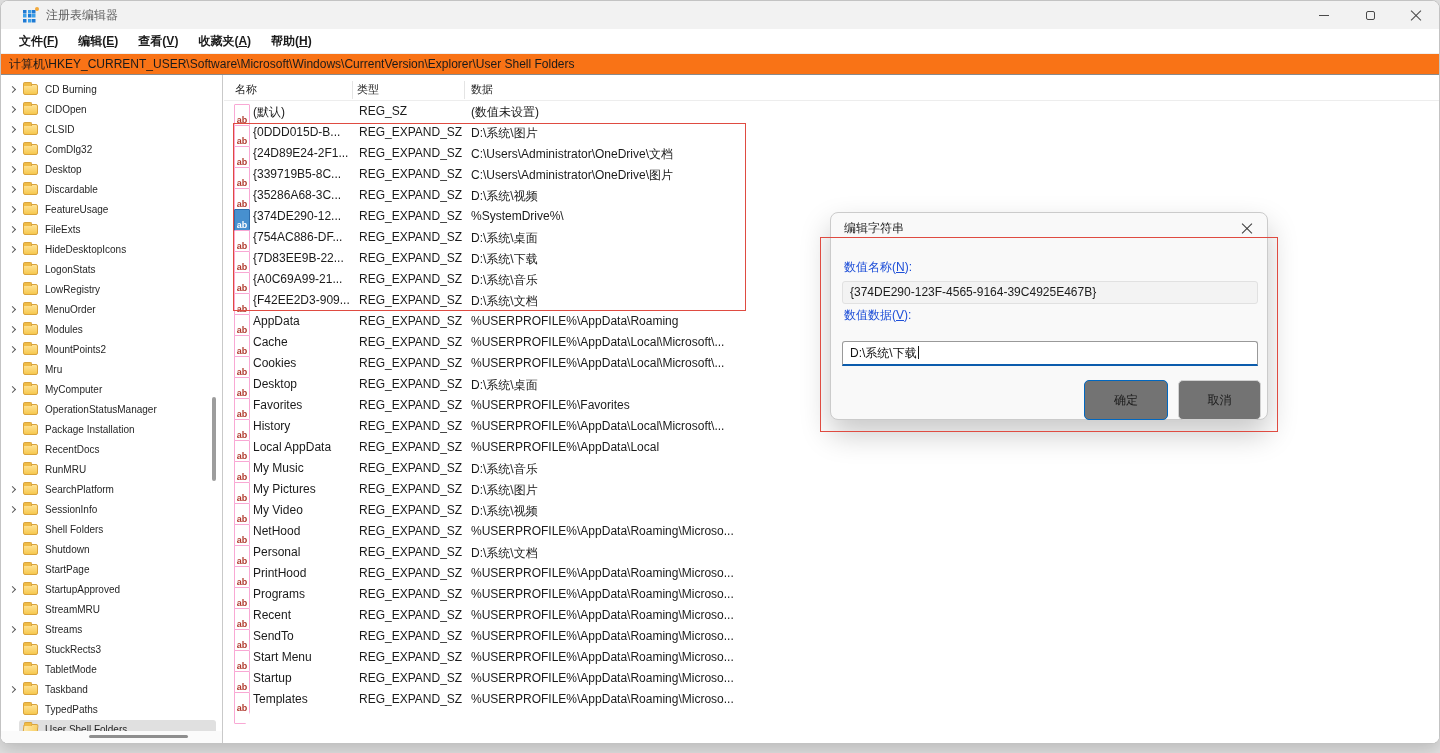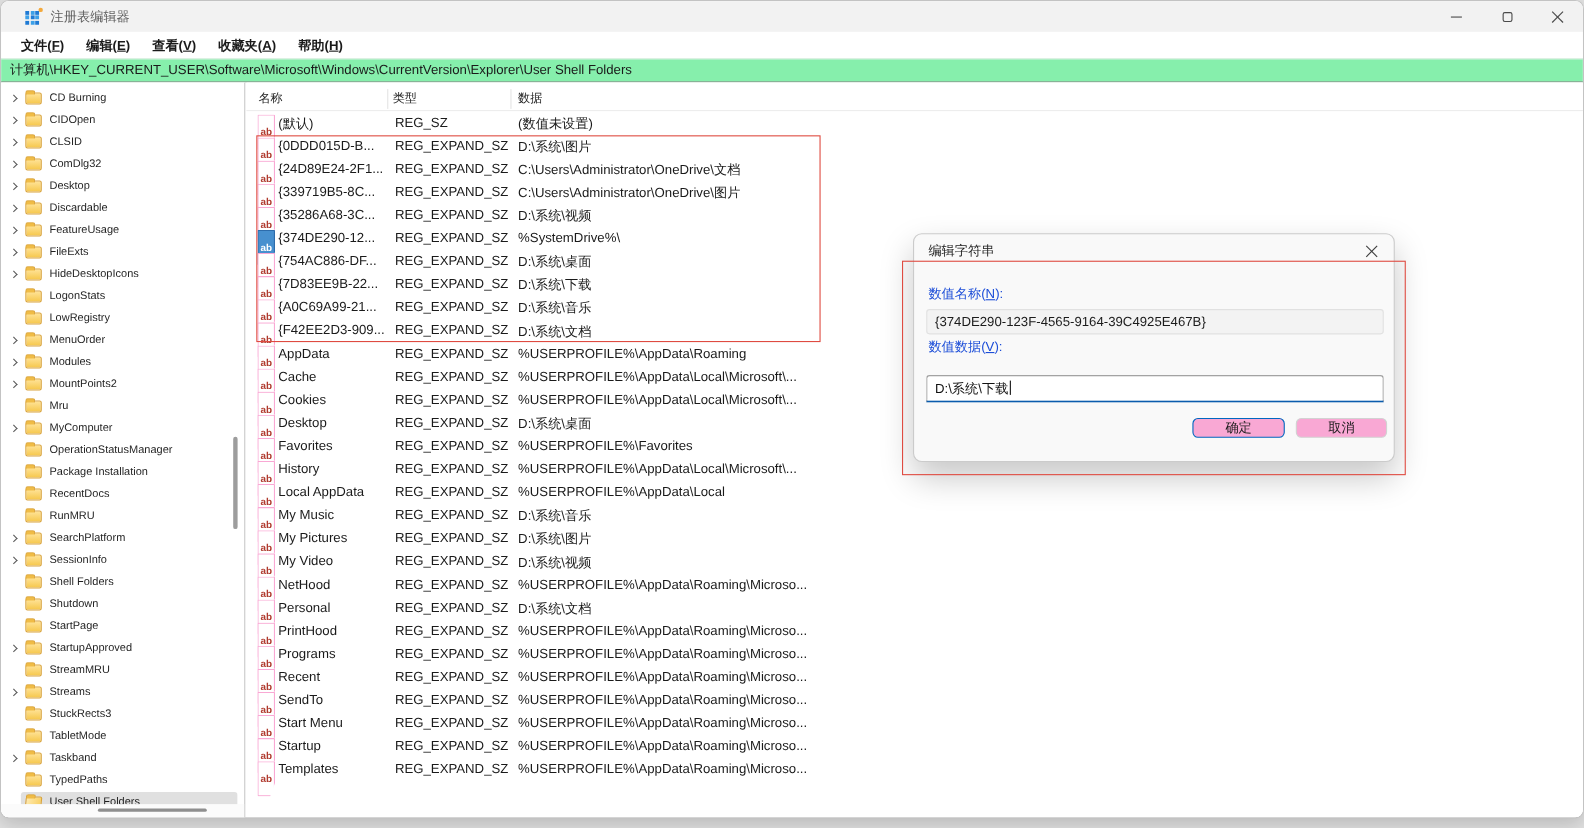--- a/index.html
+++ b/index.html
@@ -36,21 +36,21 @@
   .glyph-x { position:relative; width:12px; height:12px; }
   .glyph-x::before,.glyph-x::after { content:""; position:absolute; left:-1px; top:5.5px;
     width:14px; height:1px; background:#4a4a4a; }
   .glyph-x::before { transform:rotate(45deg); } .glyph-x::after { transform:rotate(-45deg); }
 
   .menubar { position:absolute; left:0; top:28px; right:0; height:24px; background:#fff;
     display:flex; align-items:center; padding-left:8px; }
   .menu-item { font-size:12px; color:#1a1a1a; padding:3px 10px; cursor:default;font-weight:bold; }
   .menu-item .key { text-decoration:underline; }
 
-  .addressbar { position:absolute; left:0; top:52px; right:0; height:22px; background:#86efac;
+  .addressbar { position:absolute; left:0; top:52px; right:0; height:22px; background:#f97316;
     border-top:1px solid #f0f0f0; border-bottom:1px solid #8a8a8a; }
   .addressbar input { width:100%; height:100%; border:none; outline:none; font-size:12px;
     color:#1a1a1a; padding:0 0 2px 8px; font-family:inherit; background:transparent; }
 
   
   .body { position:absolute; left:0; top:74px; right:0; bottom:0; background:#fff; }
   .treepanel { position:absolute; left:0; top:0; width:222px; bottom:0;
     border-right:1px solid #c9c9c9; background:#fff; }
   .tree-items { position:absolute; left:0; top:4px; right:6px; height:654px; overflow:hidden; }
   .tree-item { height:20px; display:flex; align-items:center; padding-left:6px; }
@@ -105,22 +105,22 @@
   .dlg-label { position:absolute; left:13px; font-size:12px; color:#1d4ed8; }
   .dlg-label .key { text-decoration:underline; }
   .lbl-name { top:46px; } .lbl-data { top:94px; }
   .field-name { position:absolute; left:11px; top:68px; width:416px; height:23px;
     background:#f3f3f3; border:1px solid #e1e1e1; border-radius:3px; font-size:12px;
     color:#1b1b1b; line-height:21px; padding-left:7px; white-space:nowrap; }
   .field-data { position:absolute; left:11px; top:128px; width:416px; height:25px;
     background:#fff; border:1px solid #999; border-bottom:2px solid #0b5cad; border-radius:3px 3px 0 0;
     font-size:12px; color:#111; line-height:22px; padding-left:7px; white-space:nowrap; }
   .caret { display:inline-block; width:1px; height:13px; background:#111; vertical-align:-2px; margin-left:1px; }
-  .dlg-btn { position:absolute; top:167px; height:18px; border-radius:5px; font-size:12px;
-    color:#1b1b1b; background:#f9a8d4; display:flex; align-items:center; justify-content:center;
+  .dlg-btn { position:absolute; top:167px; height:40px; border-radius:5px; font-size:12px;
+    color:#1b1b1b; background:#737373; display:flex; align-items:center; justify-content:center;
     font-family:Liberation Mono, monospace; }
   .btn-ok { left:253px; width:84px; border:1.5px solid #0067c0; }
   .btn-cancel { left:347px; width:83px; border:1px solid #d2d2d2; }
 
   
   .ann { position:absolute; border:1.5px solid #df4b41; z-index:9; pointer-events:none; }
   .ann1 { left:233px; top:123px; width:513px; height:188px; }
   .ann2 { left:820px; top:237px; width:458px; height:195px; }
 </style>
 </head>

